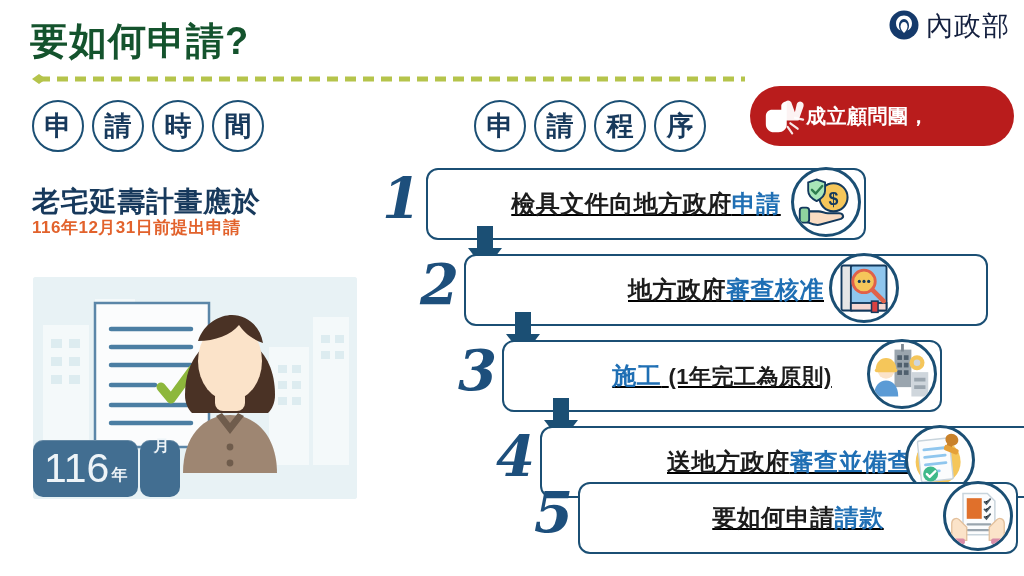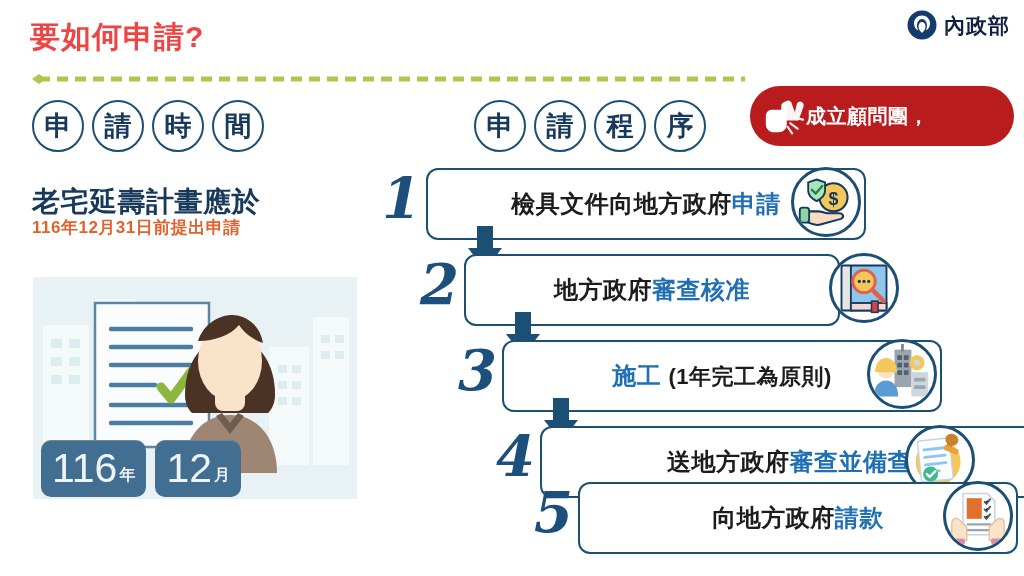--- a/index.html
+++ b/index.html
@@ -18,29 +18,29 @@
     background: #ffffff;
   }
 
   
   .logo-wrap {
     position: absolute; top: 10px; right: 14px;
     display: flex; align-items: center; gap: 7px;
   }
   .logo-mark { width: 30px; height: 30px; display:block; }
   .logo-text {
-    font-size: 21px; font-weight: 700; letter-spacing: 1px;
+    font-size: 27px; font-weight: 400; letter-spacing: 1px;
     color: #14203f; font-family: "DejaVu Serif", "Liberation Serif", serif;
     line-height: 1;
   }
 
   
   .page-title {
     position: absolute; left: 30px; top: 20px;
-    font-size: 30px; font-weight: 700; color: #ef4444;
+    font-size: 38px; font-weight: 700; color: #14532d;
     letter-spacing: 1px; line-height: 1.15;
   }
   .dashed-rule {
     position: absolute; left: 30px; top: 74px;
     width: 715px; height: 10px;
   }
 
   
   .circle-row { position: absolute; display: flex; gap: 8px; }
   .circle-row.left  { left: 32px;  top: 100px; }
@@ -80,22 +80,22 @@
   
   .illustration {
     position: absolute; left: 33px; top: 277px;
     width: 324px; height: 222px;
     background: #e8f2f5; border-radius: 3px; overflow: hidden;
   }
   .illus-svg { display:block; width: 324px; height: 222px; }
 
   
   .date-chips {
-    position: absolute; left: 41px; top: 440px;
-    display: flex; gap: 9px; align-items: flex-end;
+    position: absolute; left: 33px; top: 440px;
+    display: flex; gap: 2px; align-items: flex-end;
   }
   .date-chip {
     background: #426e91; border-radius: 10px;
     height: 57px; display: flex; align-items: baseline; justify-content: center;
     padding: 0 11px; color: #eef4f8;
     box-shadow: inset 0 1px 0 rgba(255,255,255,.18);
   }
   .date-chip .num {
     font-size: 41px; font-weight: 400; line-height: 56px;
     letter-spacing: 0px; font-family: "Liberation Sans", sans-serif;
@@ -114,21 +114,21 @@
     position: absolute; left: 0; top: 2px;
     font-family: "DejaVu Serif", "Liberation Serif", serif;
     font-style: italic; font-weight: 700;
     font-size: 56px; color: #1d4f7c; line-height: 1;
   }
 
   .step-box {
     position: absolute; top: 0; height: 72px;
     border: 2.6px solid #1b4f74; border-radius: 12px;
     background: #ffffff;
-    display: flex; align-items: center; justify-content: center;
+    display: flex; align-items: center; justify-content: center; text-decoration: underline;
   }
   .step-label {
     font-size: 24px; font-weight: 700; color: #1c1c1c;
     letter-spacing: .5px; white-space: nowrap;
   }
   .step-label .hl { color: #1f6fb4; }
   .step-label .note { color: #1c1c1c; font-size: 22px; }
 
   .step-icon {
     position: absolute; width: 70px; height: 70px; border-radius: 50%;
@@ -226,21 +226,20 @@
       <circle cx="197" cy="186" r="3.4" fill="#6f5c4c"></circle>
     </svg>
   </div>
 
   <div class="date-chips">
     <div class="date-chip">
       <span class="num">116</span>
       <span class="unit">年</span>
     </div>
     <div class="date-chip">
-      <span class="num">12</span>
       <span class="unit">月</span>
     </div>
   </div>
 
   <div class="circle-row right">
     <div class="char-circle">申</div>
     <div class="char-circle">請</div>
     <div class="char-circle">程</div>
     <div class="char-circle">序</div>
   </div>
@@ -281,21 +280,21 @@
           <rect x="4" y="38" width="10" height="16" rx="3" fill="#8fd49f" stroke="#13395d" stroke-width="2"></rect>
         </svg>
       </div>
       <svg class="arrow" style="left:86px; top:58px;" viewBox="0 0 34 44">
         <path d="M9 0 h16 v22 h9 L17 44 L0 22 h9 z" fill="#1b4f74"></path>
       </svg>
     </div>
 
     <div class="step" style="left:38px; top:86px;">
       <div class="step-number">2</div>
-      <div class="step-box" style="left:44px; width:376px;">
+      <div class="step-box" style="left:44px; width:524px;">
         <div class="step-label">
           <span>地方政府</span><span class="hl">審查核准</span>
         </div>
       </div>
       <div class="step-icon" style="left:409px; top:-1px;">
         <svg viewBox="0 0 64 64" width="60" height="60">
           <rect x="8" y="8" width="12" height="48" rx="2" fill="#e6e6e6" stroke="#13395d" stroke-width="2"></rect>
           <rect x="18" y="8" width="38" height="48" rx="2" fill="#8fc6ee" stroke="#13395d" stroke-width="2"></rect>
           <rect x="18" y="48" width="38" height="8" fill="#f4d7d2" stroke="#13395d" stroke-width="2"></rect>
           <rect x="40" y="46" width="7" height="12" fill="#d94141" stroke="#13395d" stroke-width="1.6"></rect>
@@ -371,21 +370,21 @@
       </div>
       <svg class="arrow" style="left:86px; top:58px;" viewBox="0 0 34 44">
         <path d="M9 0 h16 v22 h9 L17 44 L0 22 h9 z" fill="#1b4f74"></path>
       </svg>
     </div>
 
     <div class="step" style="left:152px; top:314px;">
       <div class="step-number">5</div>
       <div class="step-box" style="left:44px; width:440px;">
         <div class="step-label">
-          <span>向地方政府</span><span class="hl">請款</span>
+          <span>要如何申請</span><span class="hl">請款</span>
         </div>
       </div>
       <div class="step-icon" style="left:409px; top:-1px;">
         <svg viewBox="0 0 64 64" width="60" height="60">
           <path d="M16 8 h26 l8 8 v36 h-34 z" fill="#fbfcfd" stroke="#c8d4dc" stroke-width="1.6"></path>
           <rect x="20" y="13" width="16" height="22" fill="#e0702b"></rect>
           <g stroke="#4a5a66" stroke-width="2" stroke-linecap="round">
             <path d="M39 17 l2 2 l4 -5"></path>
               <path d="M39 25 l2 2 l4 -5"></path>
               <path d="M39 33 l2 2 l4 -5"></path>

